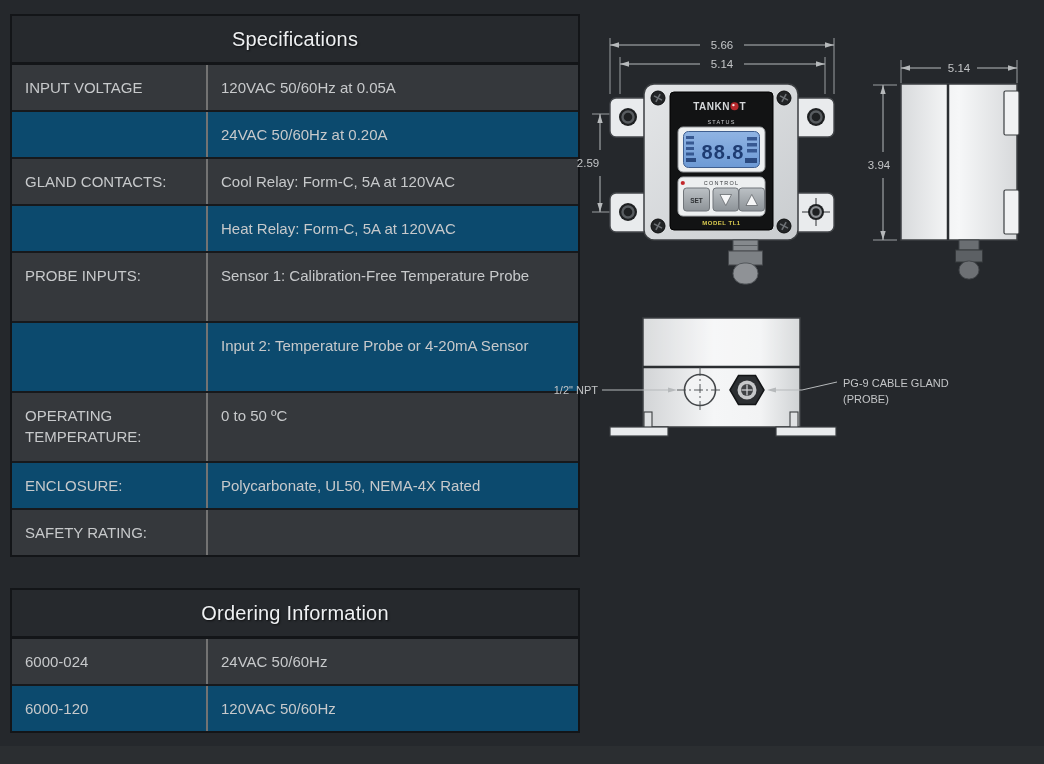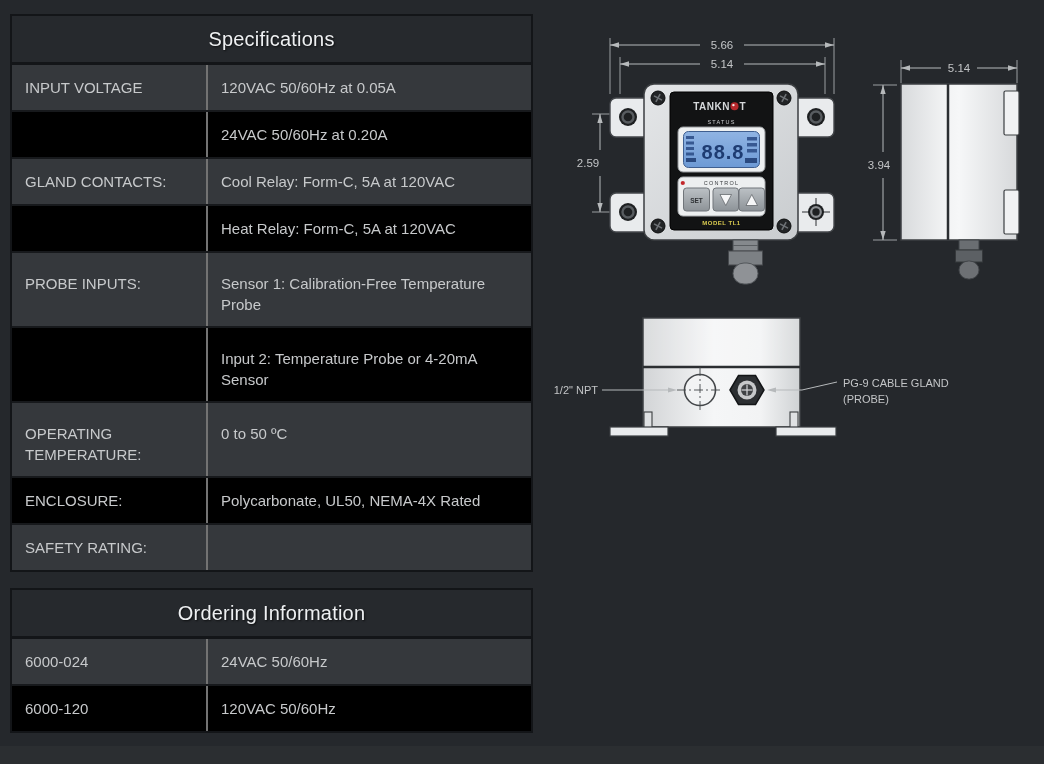--- a/index.html
+++ b/index.html
@@ -3,43 +3,43 @@
 <meta charset="utf-8">
 <style>
   html,body{margin:0;padding:0;}
   body{
     width:1044px;height:764px;
     background:#25282c;
     font-family:"Liberation Sans", sans-serif;
     position:relative;overflow:hidden;
   }
   .dtable{
-    position:absolute;left:10px;width:523px;
+    position:absolute;left:10px;width:570px;
     border:2px solid #131518;box-sizing:border-box;
     background:#2c2f33;
   }
   .spec-table{top:14px;}
   .order-table{top:588px;}
   .thead{
     background:#26292d;color:#eef0f2;font-size:20px;
     display:flex;align-items:center;justify-content:center;
     height:46px;border-bottom:3px solid #131518;
     text-shadow:1px 1px 2px rgba(0,0,0,.65);letter-spacing:.2px;
   }
-  .trow{display:flex;background:#000000;}
+  .trow{display:flex;background:#0c4a6e;}
   .trow + .trow{border-top:2px solid #17191c;}
   .trow.light{background:#35383c;}
   .trow.h1{min-height:45px;}
   .trow.h2{min-height:68px;}
   .tcell{
     color:#c7c9cb;font-size:15px;line-height:21px;
     padding:11px 13px;box-sizing:border-box;
     display:flex;align-items:center;
   }
-  .trow.h2 .tcell{align-items:flex-start;padding-top:20px;}
+  .trow.h2 .tcell{align-items:flex-start;padding-top:12px;}
   .tcell.lab{width:196px;border-right:2px solid #737373;flex-shrink:0;}
   .tcell.val{flex:1;}
   .drawing-area{position:absolute;left:540px;top:0;width:504px;height:470px;}
   .footer-bar{position:absolute;left:0;bottom:0;width:1044px;height:18px;background:#2b2e31;}
   svg text{font-family:"Liberation Sans", sans-serif;}
 </style>
 </head>
 <body>
 
 <div class="dtable spec-table">

